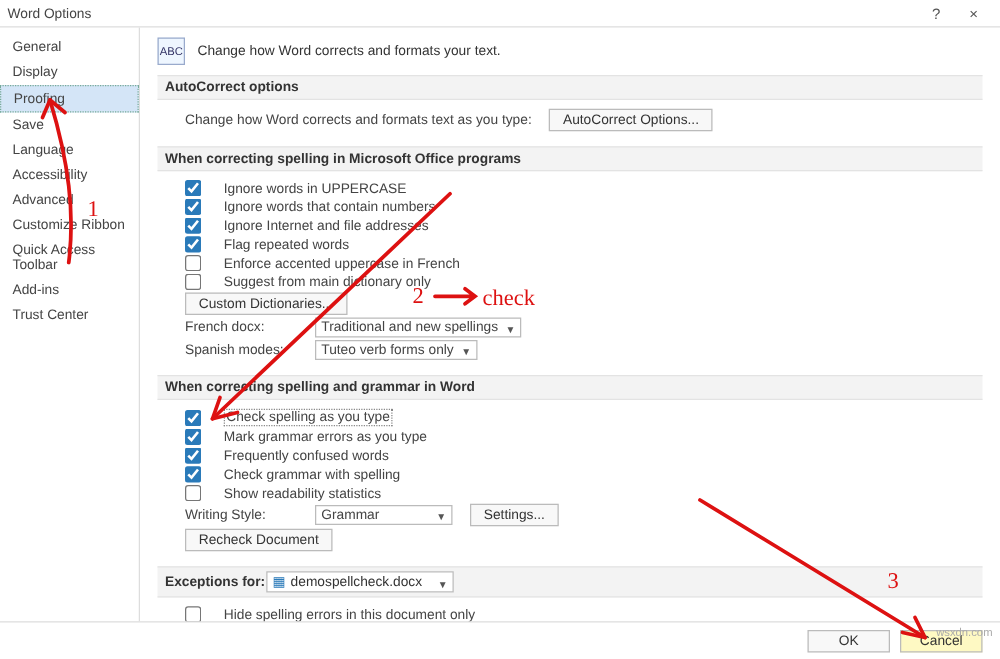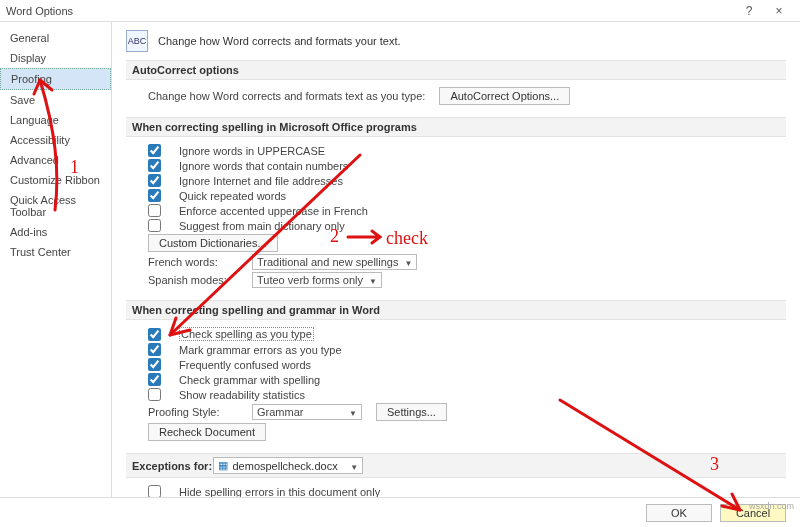--- a/index.html
+++ b/index.html
@@ -78,35 +78,35 @@
       <div class="row">
           <input type="checkbox" checked="" style="">
           <span>Ignore words that contain numbers</span>
         </div>
       <div class="row">
           <input type="checkbox" checked="" style="">
           <span>Ignore Internet and file addresses</span>
         </div>
       <div class="row">
           <input type="checkbox" checked="" style="">
-          <span>Quick repeated words</span>
+          <span>Flag repeated words</span>
         </div>
       <div class="row">
           <input type="checkbox" style="">
           <span>Enforce accented uppercase in French</span>
         </div>
       <div class="row">
           <input type="checkbox" style="">
           <span>Suggest from main dictionary only</span>
         </div>
       <div class="row">
           <button class="btnlike">Custom Dictionaries...</button>
         </div>
       <div class="row">
-        <span class="label">French words:</span>
+        <span class="label">French docx:</span>
         <span class="combo">
             <span>Traditional and new spellings</span>
             <span class="caret">▼</span>
           </span>
       </div>
       <div class="row">
         <span class="label">Spanish modes:</span>
         <span class="combo">
             <span>Tuteo verb forms only</span>
             <span class="caret">▼</span>
@@ -130,21 +130,21 @@
         </div>
       <div class="row">
           <input type="checkbox" checked="" style="">
           <span>Check grammar with spelling</span>
         </div>
       <div class="row">
           <input type="checkbox" style="">
           <span>Show readability statistics</span>
         </div>
       <div class="row">
-        <span class="label">Proofing Style:</span>
+        <span class="label">Writing Style:</span>
         <span class="combo" style="min-width:110px">
             <span>Grammar</span>
             <span class="caret">▼</span>
           </span>
         <button class="btnlike">Settings...</button>
       </div>
       <div class="row">
           <button class="btnlike">Recheck Document</button>
         </div>
     </div>

